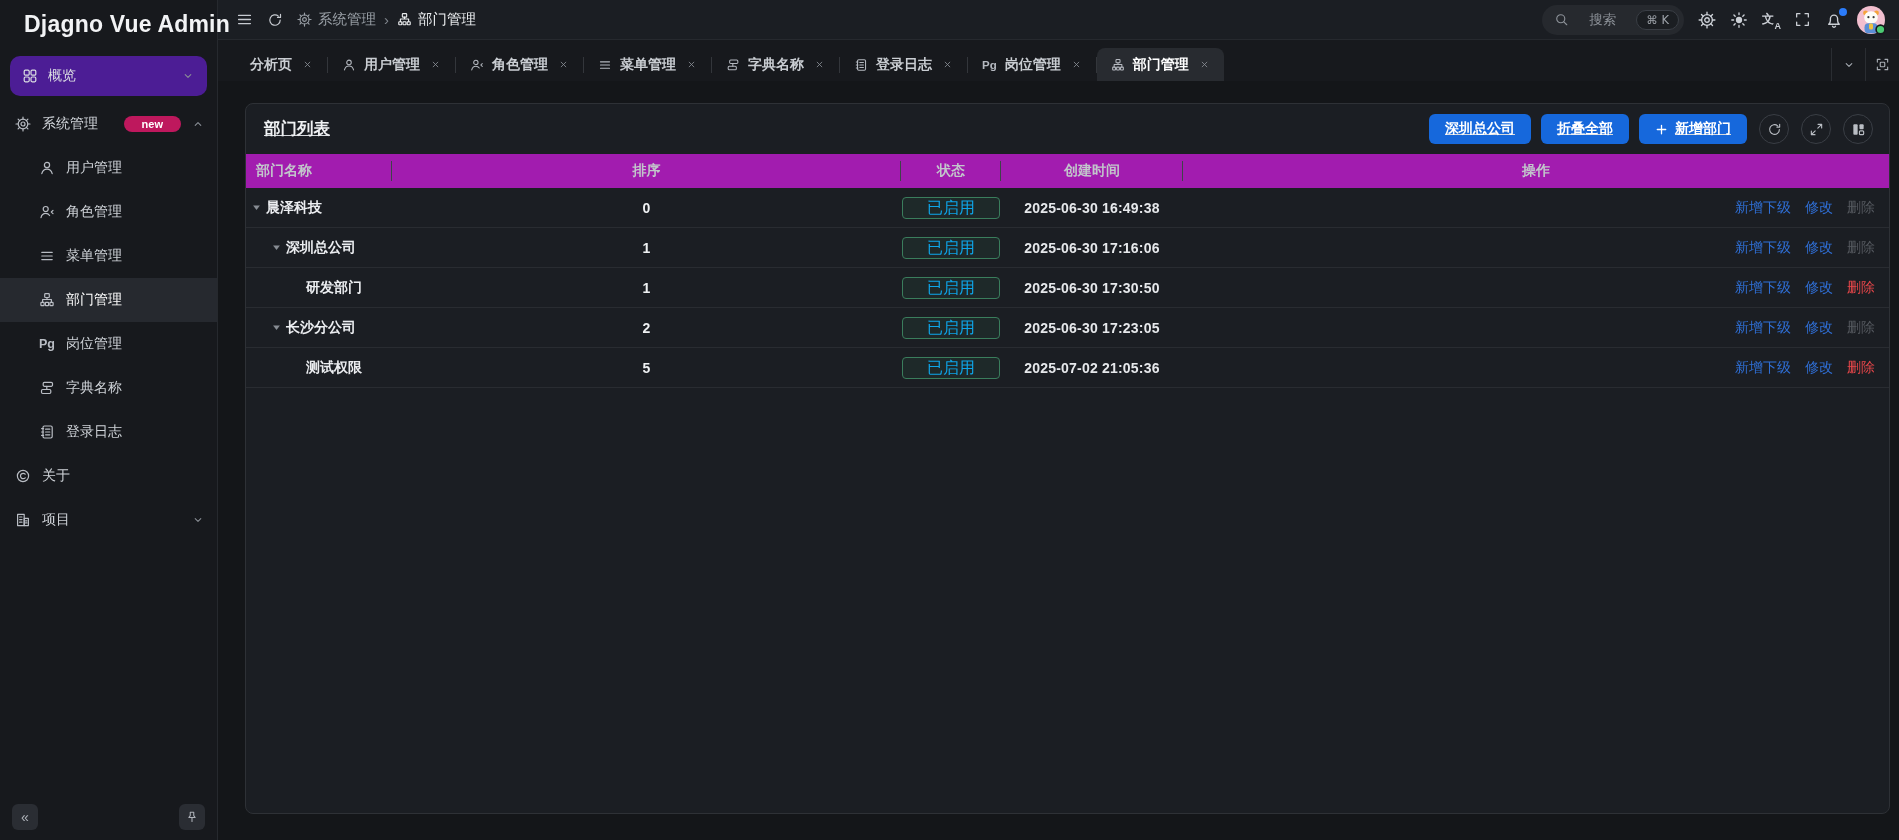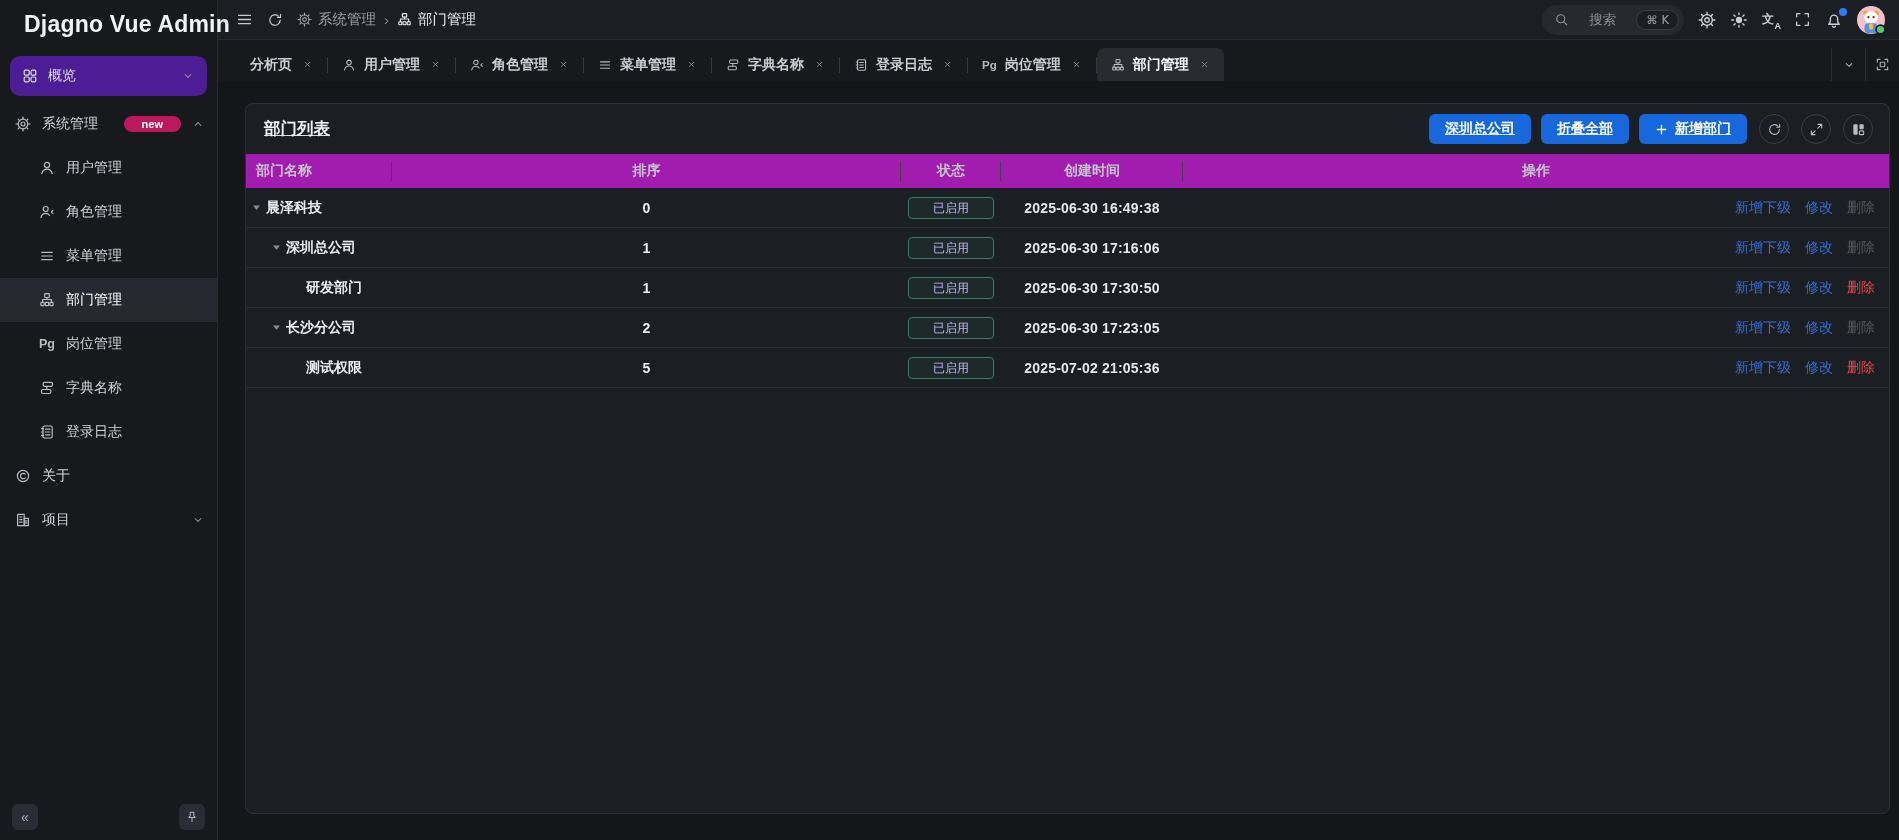--- a/index.html
+++ b/index.html
@@ -92,22 +92,22 @@
   .c4 { width:182px; flex:none; } .c5 { width:506px; flex:none; } .c6 { flex:1; min-width:0; }
   .trow { height:40px; display:flex; align-items:center; border-bottom:1px solid #292c31; font-size:14px; color:#e3e5e9; }
   .td { display:flex; align-items:center; justify-content:center; height:100%; }
   .td.name { justify-content:flex-start; padding-left:4px; }
   .indent1 { width:20px; flex:none; } .indent2 { width:40px; flex:none; }
   .caret { width:16px; flex:none; color:#878c93; display:flex; align-items:center; cursor:pointer; }
   .caret-space { width:16px; flex:none; }
   .dept-name { font-weight:bold; color:#eceef1; }
   .num { font-weight:bold; color:#eef0f2; }
   .date { font-weight:bold; color:#e6e8eb; letter-spacing:.2px; }
-  .tag-on { color:#c4b5fd; border:1px solid #3a7d5c; background:rgba(73,184,119,0.08);
-            border-radius:4px; font-size:12px; padding:2px 24px; line-height:16px; }
+  .tag-on { color:#0ea5e9; border:1px solid #3a7d5c; background:rgba(73,184,119,0.08);
+            border-radius:4px; font-size:16px; padding:2px 24px; line-height:16px; }
   .td.ops { justify-content:flex-end; padding-right:14px; gap:14px; }
   .lnk { color:#2f6fd6; cursor:pointer; font-size:14px; }
   .lnk.muted { color:#55595f; cursor:not-allowed; }
   .lnk.danger { color:#e8474a; }
 </style>
 </head>
 <body>
 
 <svg width="0" height="0" style="position:absolute" aria-hidden="true">
   <defs>

